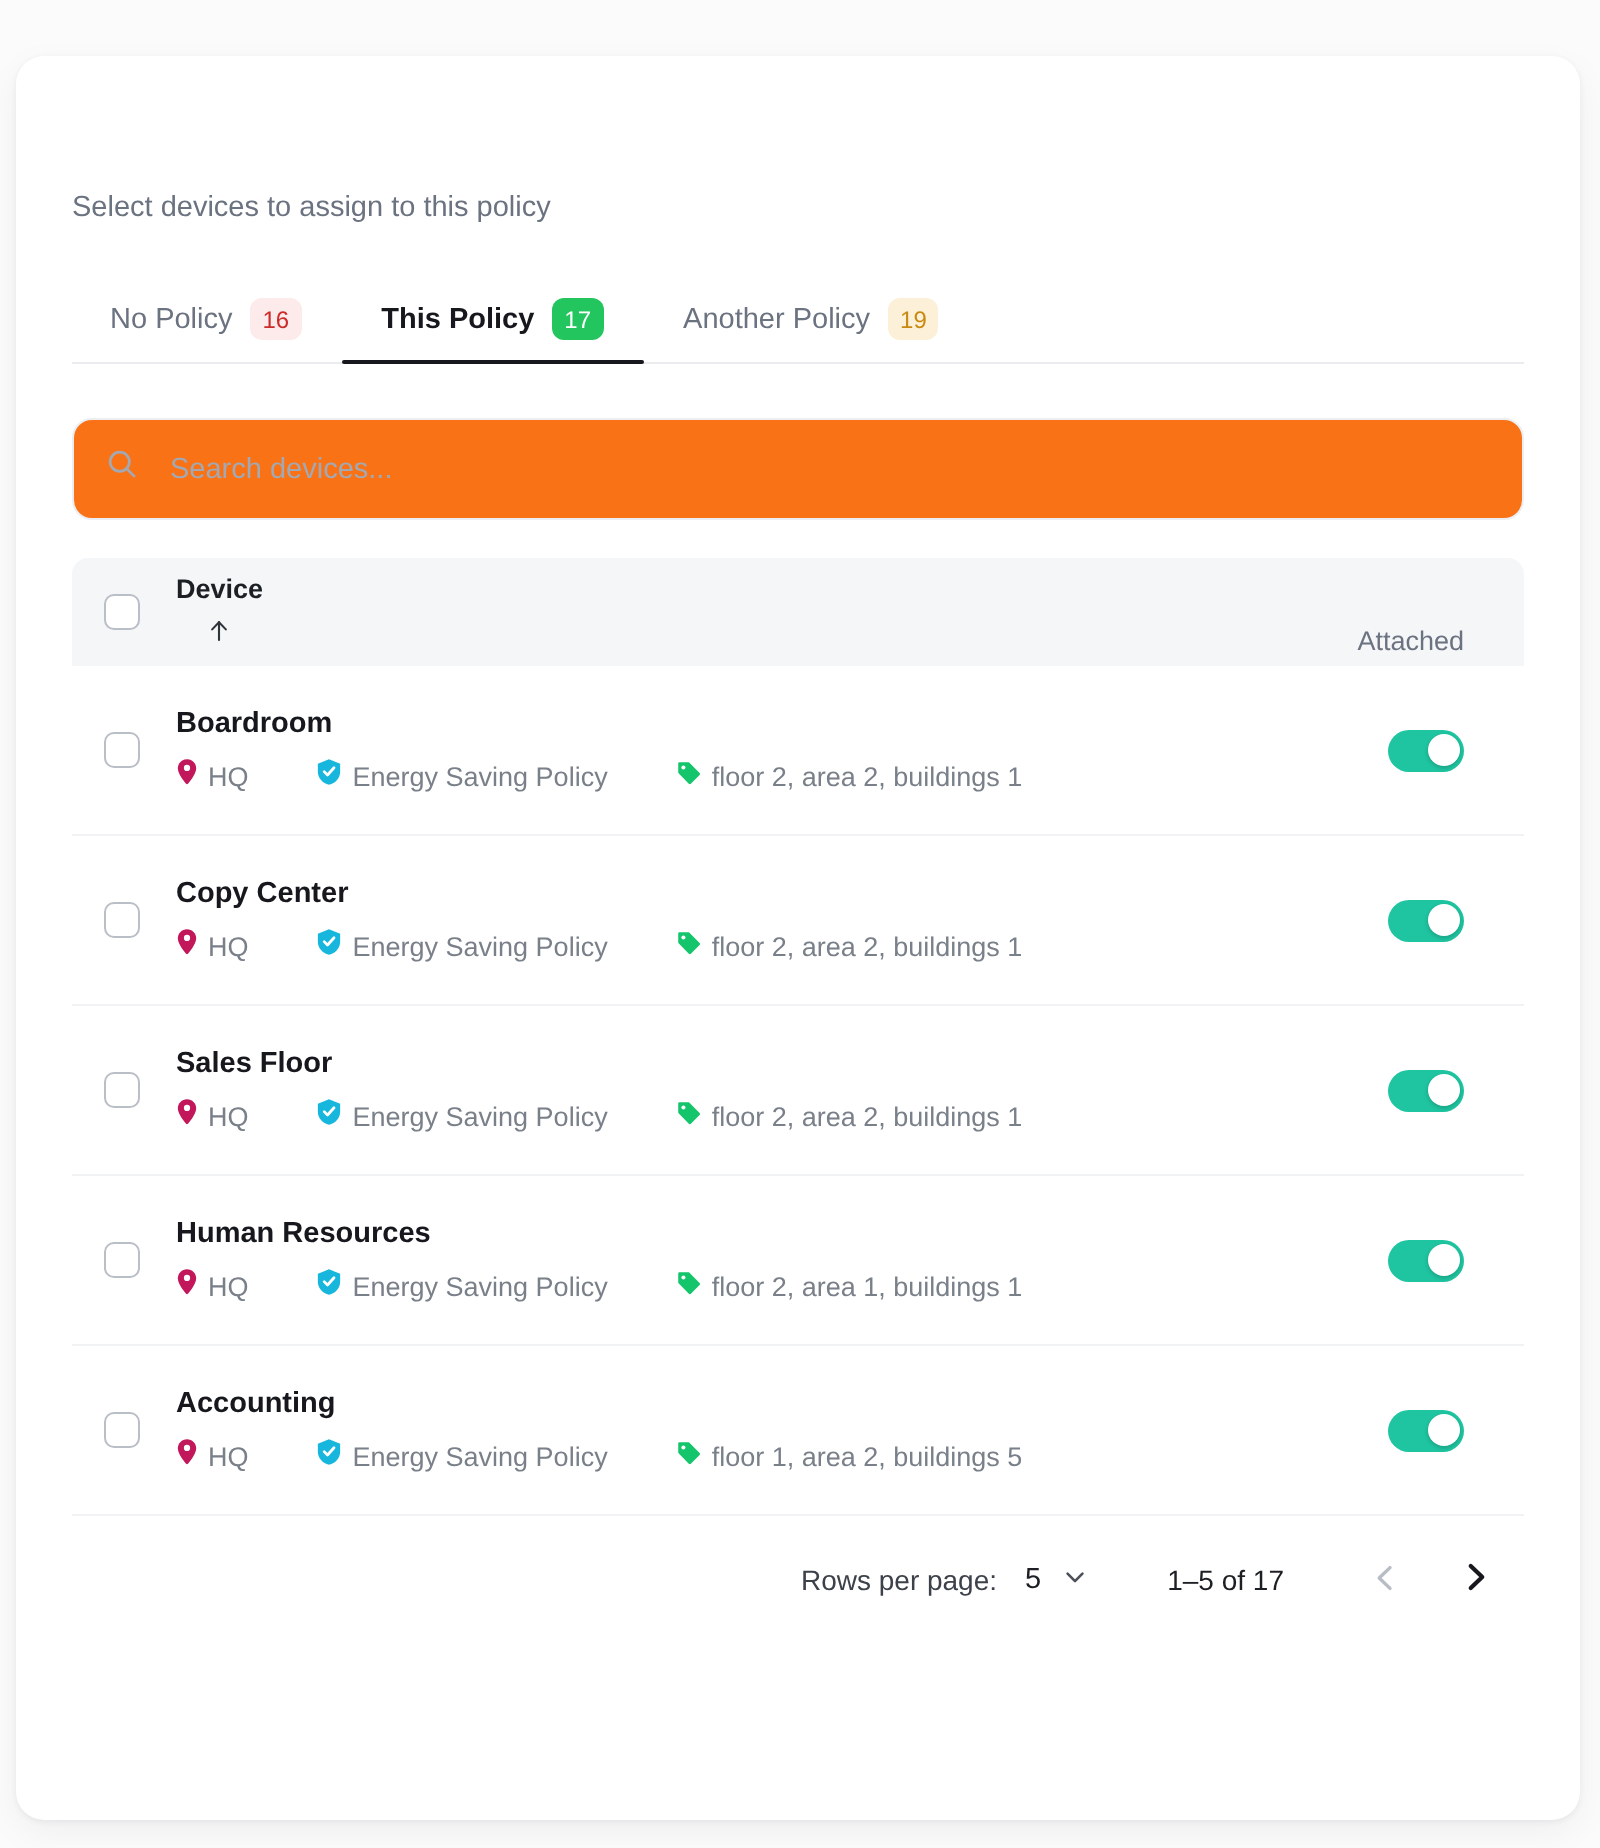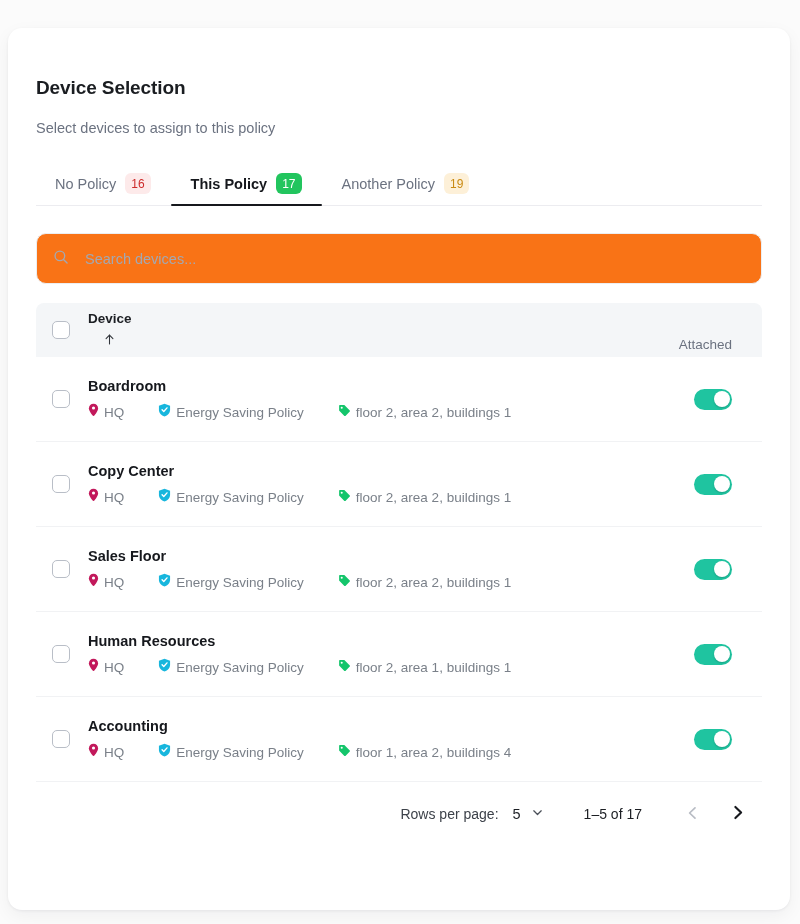--- a/index.html
+++ b/index.html
@@ -299,21 +299,20 @@
   }
   .pg-btn.prev { margin-left: 40px; }
 </style>
 </head>
 <body>
 
 <div class="page">
   <div class="card">
     <div class="card-inner">
 
-      <div class="page-title">Device Selection</div>
       <div class="page-subtitle">Select devices to assign to this policy</div>
 
       <div class="tabs">
 
         <button class="tab">
           <span class="tab-label">No Policy</span>
           <span class="badge red">16</span>
         </button>
 
         <button class="tab active">
@@ -543,21 +542,21 @@
                 </span>
                 <span class="meta-text">Energy Saving Policy</span>
               </span>
               <span class="meta-item">
                 <span>
                   <svg width="13" height="13" viewBox="0 0 14 14" fill="none">
                     <path d="M1.2 6.6V1.9c0-.4.3-.7.7-.7h4.7c.2 0 .4.1.5.2l5.6 5.6c.3.3.3.8 0 1.1l-4.7 4.7c-.3.3-.8.3-1.1 0L1.4 7.2a.7.7 0 0 1-.2-.6z" fill="#14c56b"></path>
                     <circle cx="4" cy="4" r="1.1" fill="#ffffff"></circle>
                   </svg>
                 </span>
-                <span class="meta-text">floor 1, area 2, buildings 4</span>
+                <span class="meta-text">floor 1, area 2, buildings 5</span>
               </span>
             </div>
           </div>
           <div class="toggle-cell">
             <button class="toggle">
                 <span class="knob"></span>
               </button>
           </div>
         </div>
 

